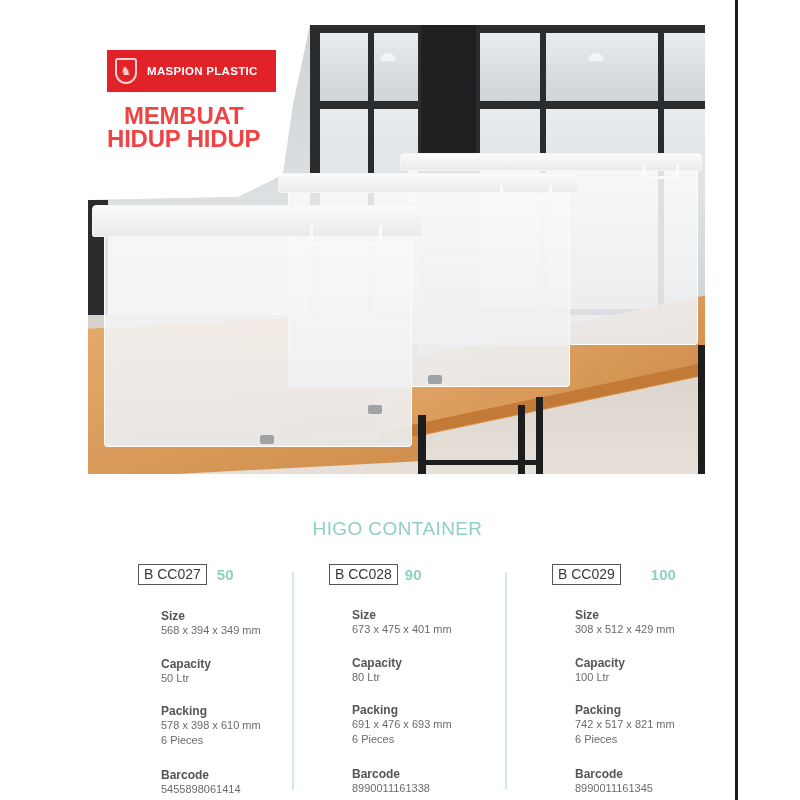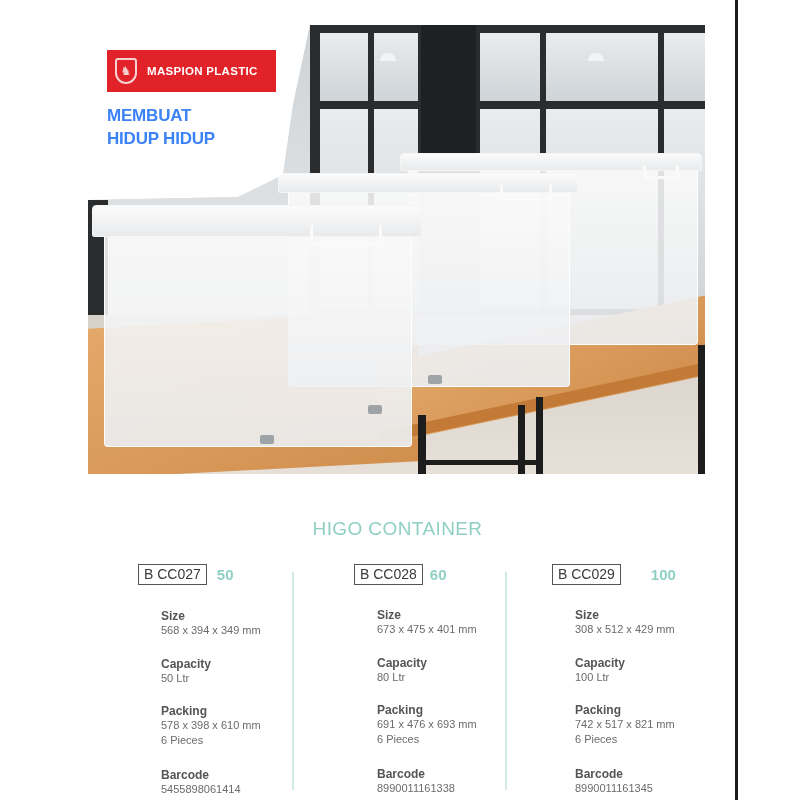--- a/index.html
+++ b/index.html
@@ -36,22 +36,22 @@
   .brand-banner {
     position: absolute; left: 107px; top: 50px; width: 169px; height: 42px; background: #e12228;
     display: flex; align-items: center; padding-left: 8px;
   }
   .shield {
     width: 22px; height: 26px; border: 2px solid #f6d2d2; border-radius: 3px 3px 11px 11px;
     display: flex; align-items: center; justify-content: center; color: #f6d2d2; font-size: 12px; line-height: 1;
   }
   .brand-name { color: #ffffff; font-weight: bold; font-size: 11.5px; margin-left: 10px; letter-spacing: 0.3px; }
   .tagline {
-    position: absolute; left: 107px; top: 104px; color: #3b82f6; font-weight: bold;
-    font-size: 17px; line-height: 23px; letter-spacing: -0.2px;
+    position: absolute; left: 107px; top: 104px; color: #ef4444; font-weight: bold;
+    font-size: 24px; line-height: 23px; letter-spacing: -0.2px; text-align: center;
   }
   .tagline div { white-space: nowrap; }
 
   
   .product-title {
     position: absolute; left: 0; width: 800px; top: 518px; text-align: center;
     color: #8fd0c3; font-size: 19px; letter-spacing: 0.4px; padding-right: 5px;
   }
   .divider { position: absolute; width: 2px; top: 572px; height: 218px; background: #d3e9e6; }
 
@@ -146,24 +146,24 @@
     <div class="spec-label">Packing</div>
     <div class="spec-val">578 x 398 x 610 mm</div>
     <div class="spec-val">6 Pieces</div>
   </div>
   <div class="spec" style="top:205px;">
     <div class="spec-label">Barcode</div>
     <div class="spec-val">5455898061414</div>
   </div>
 </div>
 
-<div class="col" style="left:354px;">
+<div class="col" style="left:329px;">
   <div class="code-row">
     <span class="code-box">B CC028</span>
-    <span class="code-cap" style="margin-left:7px;">60</span>
+    <span class="code-cap" style="margin-left:7px;">90</span>
   </div>
   <div class="spec" style="top:45px;">
     <div class="spec-label">Size</div>
     <div class="spec-val">673 x 475 x 401 mm</div>
   </div>
   <div class="spec" style="top:93px;">
     <div class="spec-label">Capacity</div>
     <div class="spec-val">80 Ltr</div>
   </div>
   <div class="spec" style="top:140px;">

